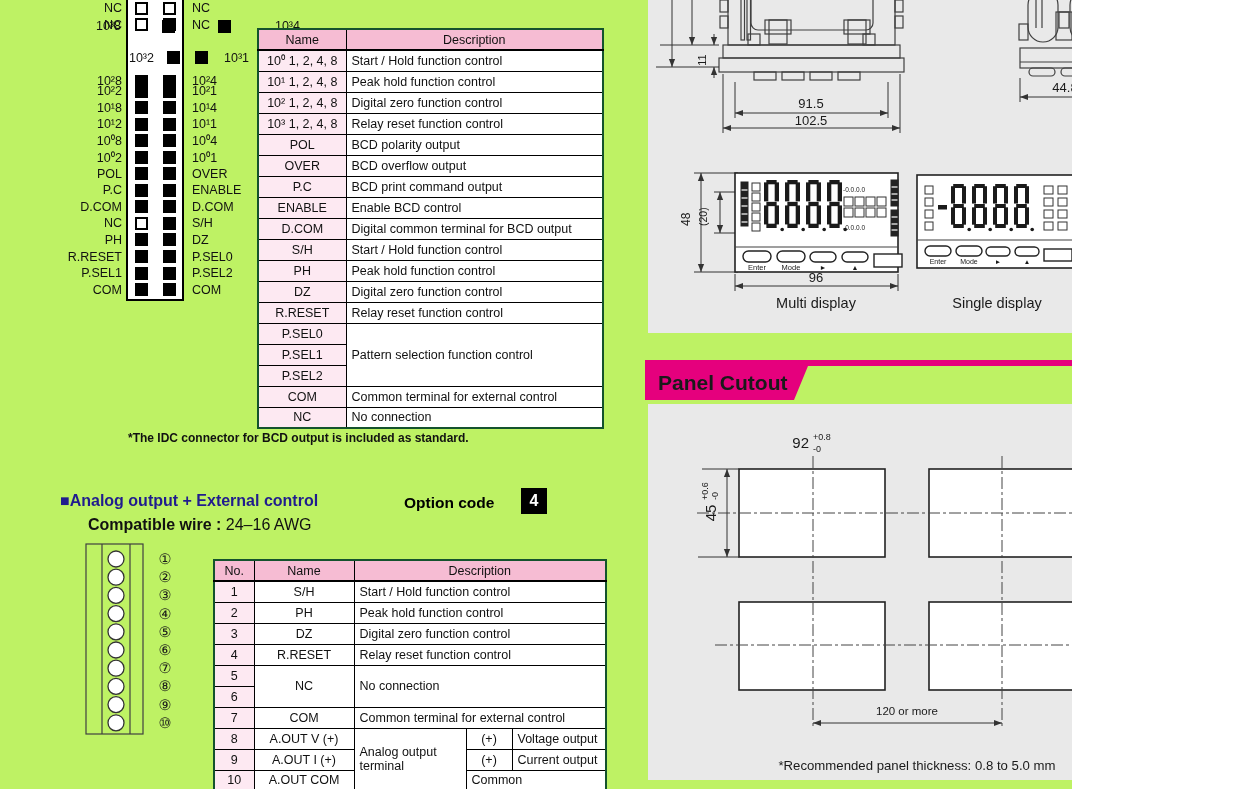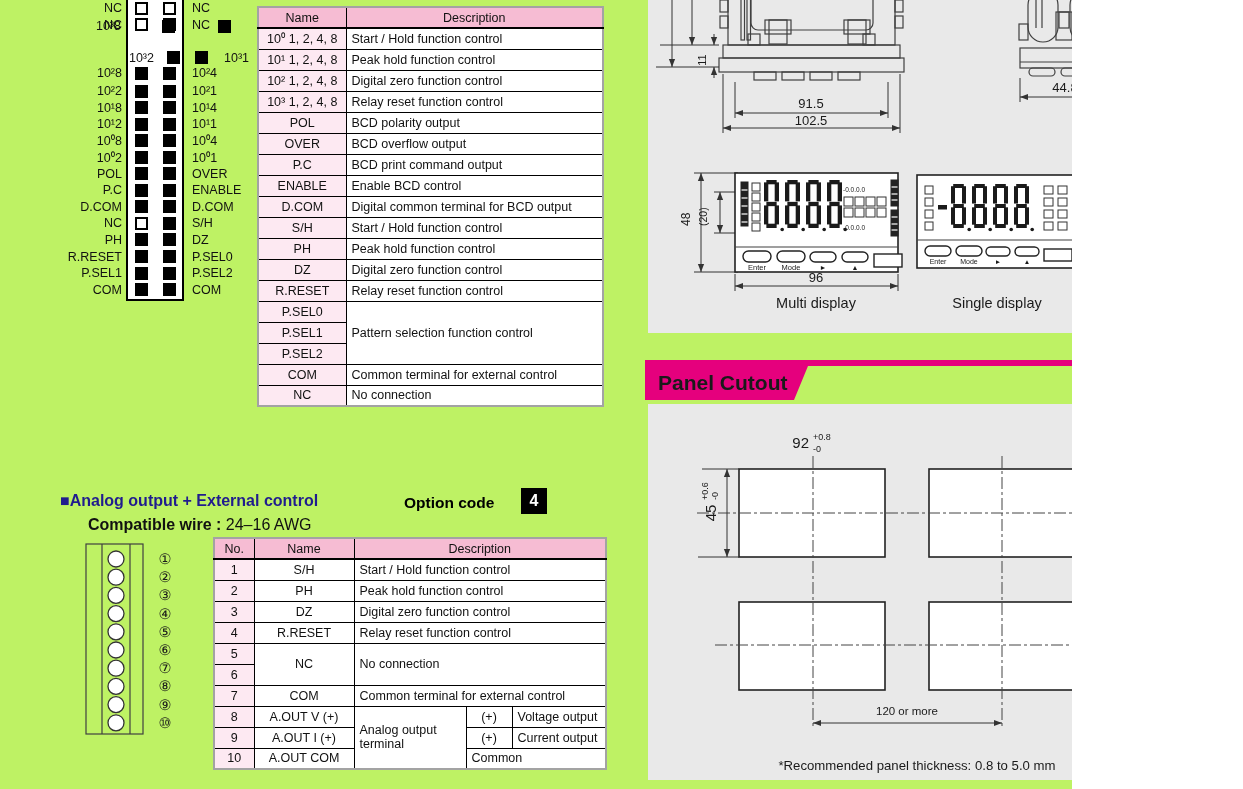--- a/index.html
+++ b/index.html
@@ -12,21 +12,21 @@
   .pin-row { position:absolute; left:0; width:100%; height:16.55px; display:flex; align-items:center; }
   .pin-label { font-size:12.5px; color:#111; white-space:nowrap; }
   .pin-label.pl { width:122px; text-align:right; }
   .pin-label.pr { margin-left:16px; }
   .pin-sq { width:13px; height:13px; border:2px solid #000; background:#fff; flex:none; }
   .pin-sq.s1 { margin-left:13px; }
   .pin-sq.s2 { margin-left:15px; }
   .pin-sq.f { background:#000; }
 
   
-  table.tbl { position:absolute; border-collapse:collapse; border:2px solid #a3a3a3; background:#fff; font-size:12.5px; table-layout:fixed; }
+  table.tbl { position:absolute; border-collapse:collapse; border:2px solid #14532d; background:#fff; font-size:12.5px; table-layout:fixed;margin-top:22px; }
   .tbl th, .tbl td { border:1px solid #000; text-align:center; padding:1px 5px; height:21px; line-height:1.12; overflow:hidden; }
   .tbl th { background:#f6bcd3; font-weight:normal; border-bottom:2px solid #000; }
   .tbl td.pink { background:#fde9f2; }
   .tbl td.left { text-align:left; }
   #bcd-table { left:257px; top:6px; }
   #analog-table { left:213px; top:537px; }
 
   
   .note { position:absolute; font-size:12px; font-weight:bold; color:#111; white-space:nowrap; }
   .sec-title { position:absolute; left:60px; top:492px; font-size:16px; font-weight:bold; color:#201c8e; white-space:nowrap; }
@@ -80,21 +80,21 @@
           <span class="pin-sq s1 f"></span>
           <span class="pin-sq s2 f"></span>
           <span class="pin-label pr">10³4</span>
         </div>
         <div class="pin-row" style="top: 49.65px; padding-left: 32px;">
           <span class="pin-label pl">10³2</span>
           <span class="pin-sq s1 f"></span>
           <span class="pin-sq s2 f"></span>
           <span class="pin-label pr">10³1</span>
         </div>
-        <div class="pin-row" style="top: 65px;">
+        <div class="pin-row" style="top: 73px;">
           <span class="pin-label pl">10²8</span>
           <span class="pin-sq s1 f"></span>
           <span class="pin-sq s2 f"></span>
           <span class="pin-label pr">10²4</span>
         </div>
         <div class="pin-row" style="top: 82.75px;">
           <span class="pin-label pl">10²2</span>
           <span class="pin-sq s1 f"></span>
           <span class="pin-sq s2 f"></span>
           <span class="pin-label pr">10²1</span>
@@ -252,20 +252,21 @@
           <td class="pink">COM</td>
           <td class="left">Common terminal for external control</td>
         </tr>
         <tr>
           <td class="pink">NC</td>
           <td class="left">No connection</td>
         </tr>
       </tbody>
     </table>
 
+  <div class="note" style="left:128px; top:431px;">*The IDC connector for BCD output is included as standard.</div>
 
   <div class="sec-title">■Analog output + External control</div>
   <div class="optcode-label">Option code</div>
   <div class="optcode-box">4</div>
   <div class="compat">
     <b>Compatible wire :</b>
     <span>24–16 AWG</span>
   </div>
 
   <svg id="terminal-svg" width="130" height="200" viewBox="0 0 130 200">

